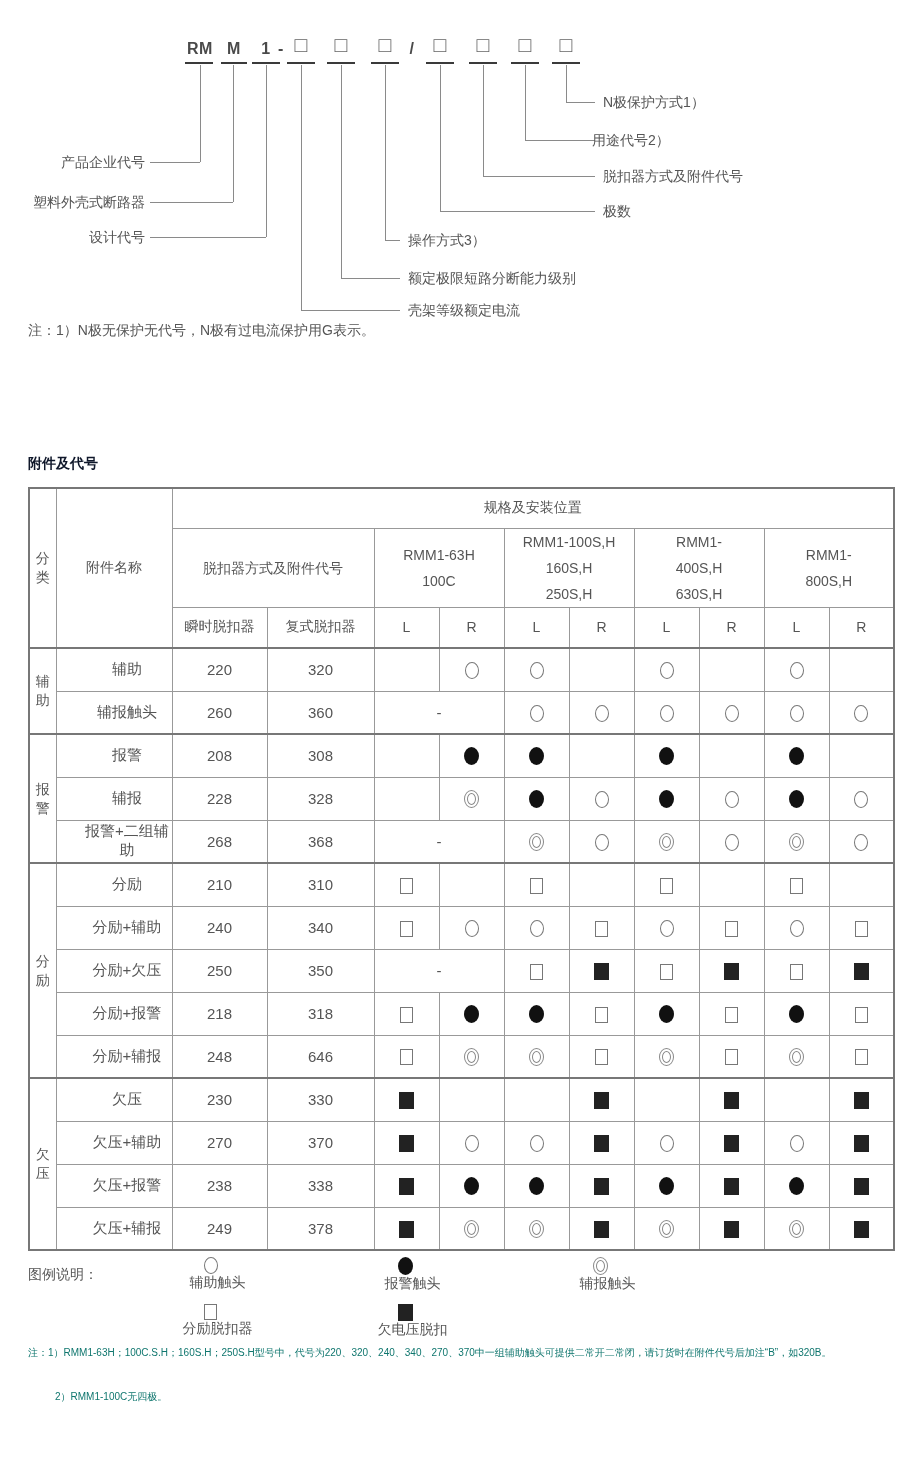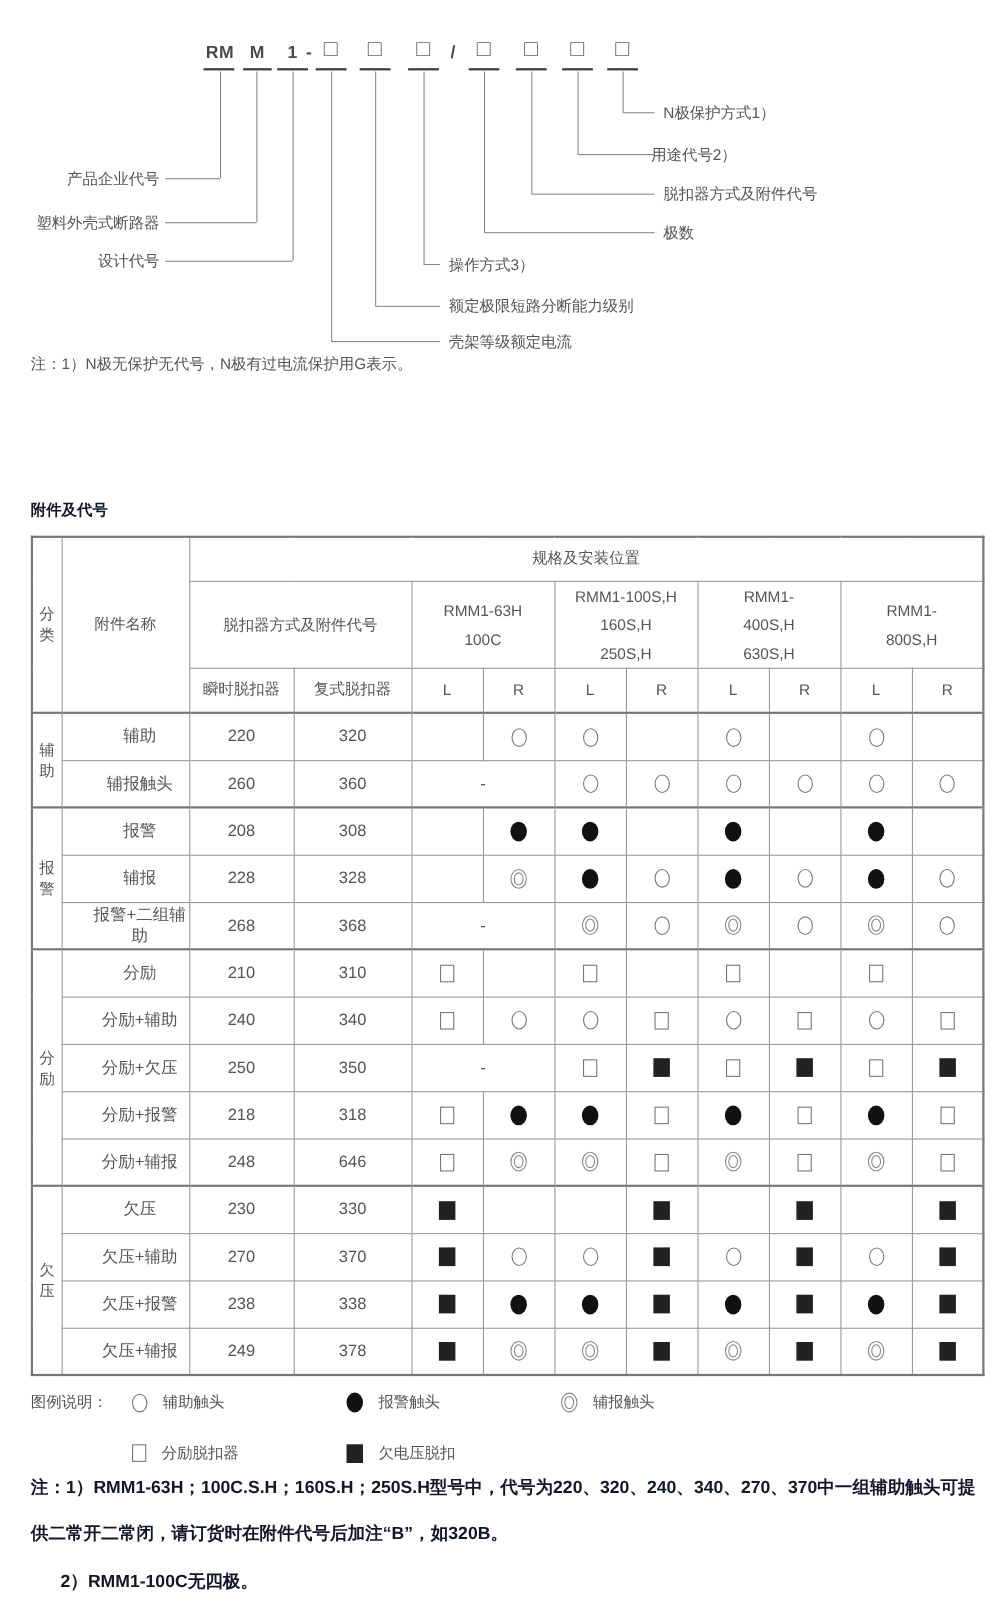--- a/index.html
+++ b/index.html
@@ -54,27 +54,27 @@
   .double-circle { width:15px; height:18px; border:1px solid #888; border-radius:50%; position:relative; background:#fff; }
   .double-circle::after { content:""; position:absolute; left:2px; top:2px; right:2px; bottom:2px; border:1px solid #888; border-radius:50%; }
   .hollow-square { width:13px; height:16px; border:1px solid #777; background:#fff; }
   .filled-square { width:15px; height:17px; background:#222; }
 
   
   .legend { position:absolute; left:28px; top:1262px; width:860px; }
   .legend-row { display:flex; align-items:center; height:26px; margin-bottom:20px; }
   .legend-title { width:92px; font-size:14px; color:#555; }
   .legend-spacer { width:92px; }
-  .legend-item { width:195px; display:flex; align-items:center; }
+  .legend-item { width:195px; display:flex; align-items:center;flex-direction:column; }
   .legend-item .sym { margin-right:14px; }
   .legend-item .lg-label { font-size:14px; color:#555; }
 
   
   .notes-bottom { position:absolute; left:28px; top:1332px; width:862px; }
-  .notes-bottom p { font-size:16px; line-height:42px; color:#0f172a;font-weight:bold; }
+  .notes-bottom p { font-size:10px; line-height:42px; color:#0f766e; }
   .notes-bottom p.indent { margin-left:27px; margin-top:2px; }
 </style>
 </head>
 <body>
 
 <div class="page">
 
   <div class="diagram">
     <div id="code-row">
         <span class="code-char" style="left: 200px;">RM</span>

